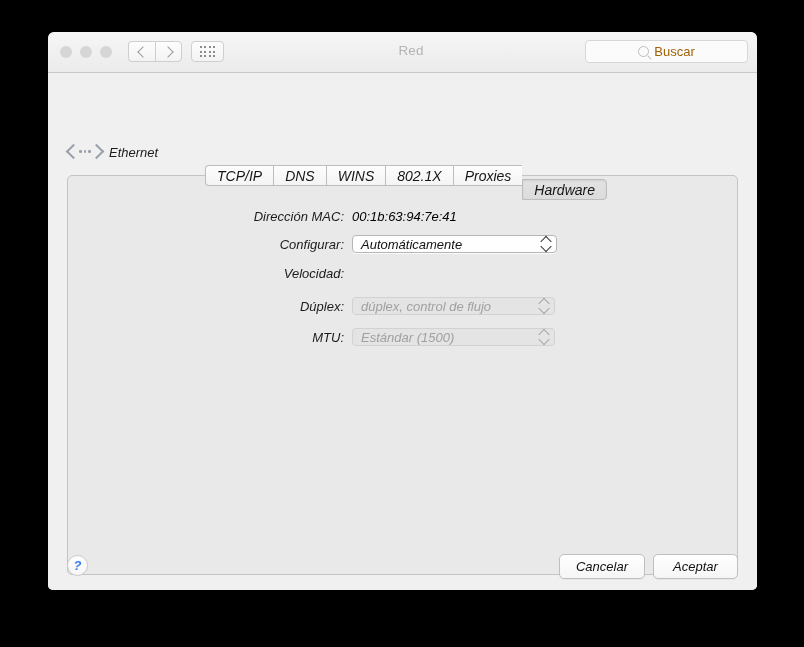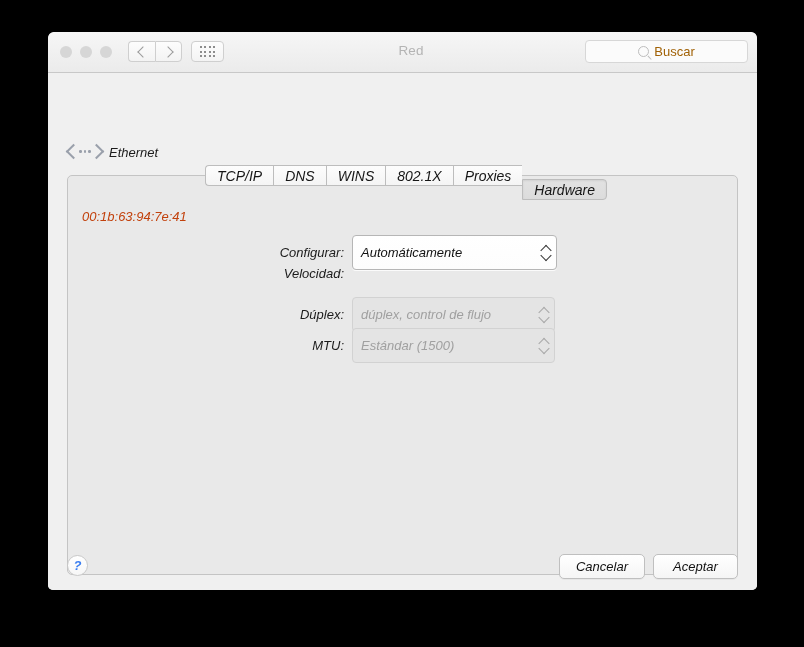--- a/index.html
+++ b/index.html
@@ -219,28 +219,27 @@
   .row-label {
     width: 284px;
     text-align: right;
     padding-right: 8px;
     font-size: 13px;
     color: #1b1b1b;
     box-sizing: border-box;
   }
   .row-static {
     font-size: 13px;
-    color: #c2410c;
-    margin-left: 14px;
+    color: #000000;
   }
 
   .popup {
     position: relative;
     width: 205px;
-    height: 35px;
+    height: 18px;
     box-sizing: border-box;
     border-radius: 4px;
     display: flex;
     align-items: center;
     padding-left: 8px;
     font-size: 13px;
   }
   .popup.enabled {
     background: linear-gradient(to bottom, #ffffff, #fdfdfd);
     border: 1px solid #b6b6b6;
@@ -377,20 +376,21 @@
       <div class="tab">DNS</div>
       <div class="tab">WINS</div>
       <div class="tab">802.1X</div>
       <div class="tab">Proxies</div>
       <div class="tab selected">Hardware</div>
     </div>
 
     <div id="panel">
 
       <div class="row" style="top:33px;">
+        <span class="row-label">Dirección MAC:</span>
         <span class="row-static">00:1b:63:94:7e:41</span>
       </div>
 
       <div class="row" style="top:59px;">
         <span class="row-label">Configurar:</span>
         <span class="popup enabled">
           <span>Automáticamente</span>
           <span class="stepper">
             <span class="up"></span>
               <span class="dn"></span>

